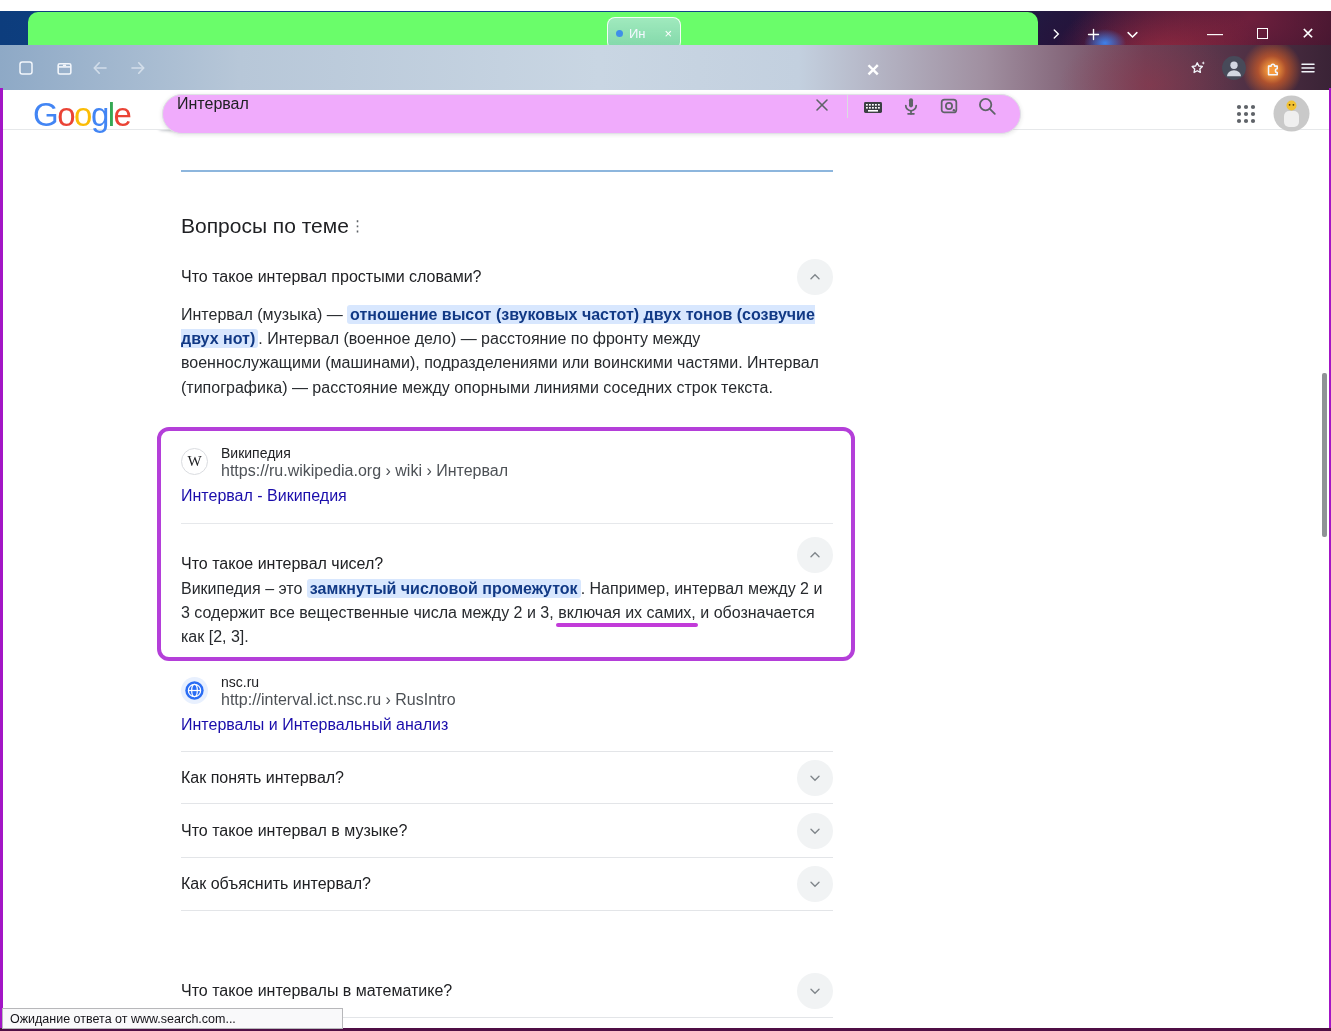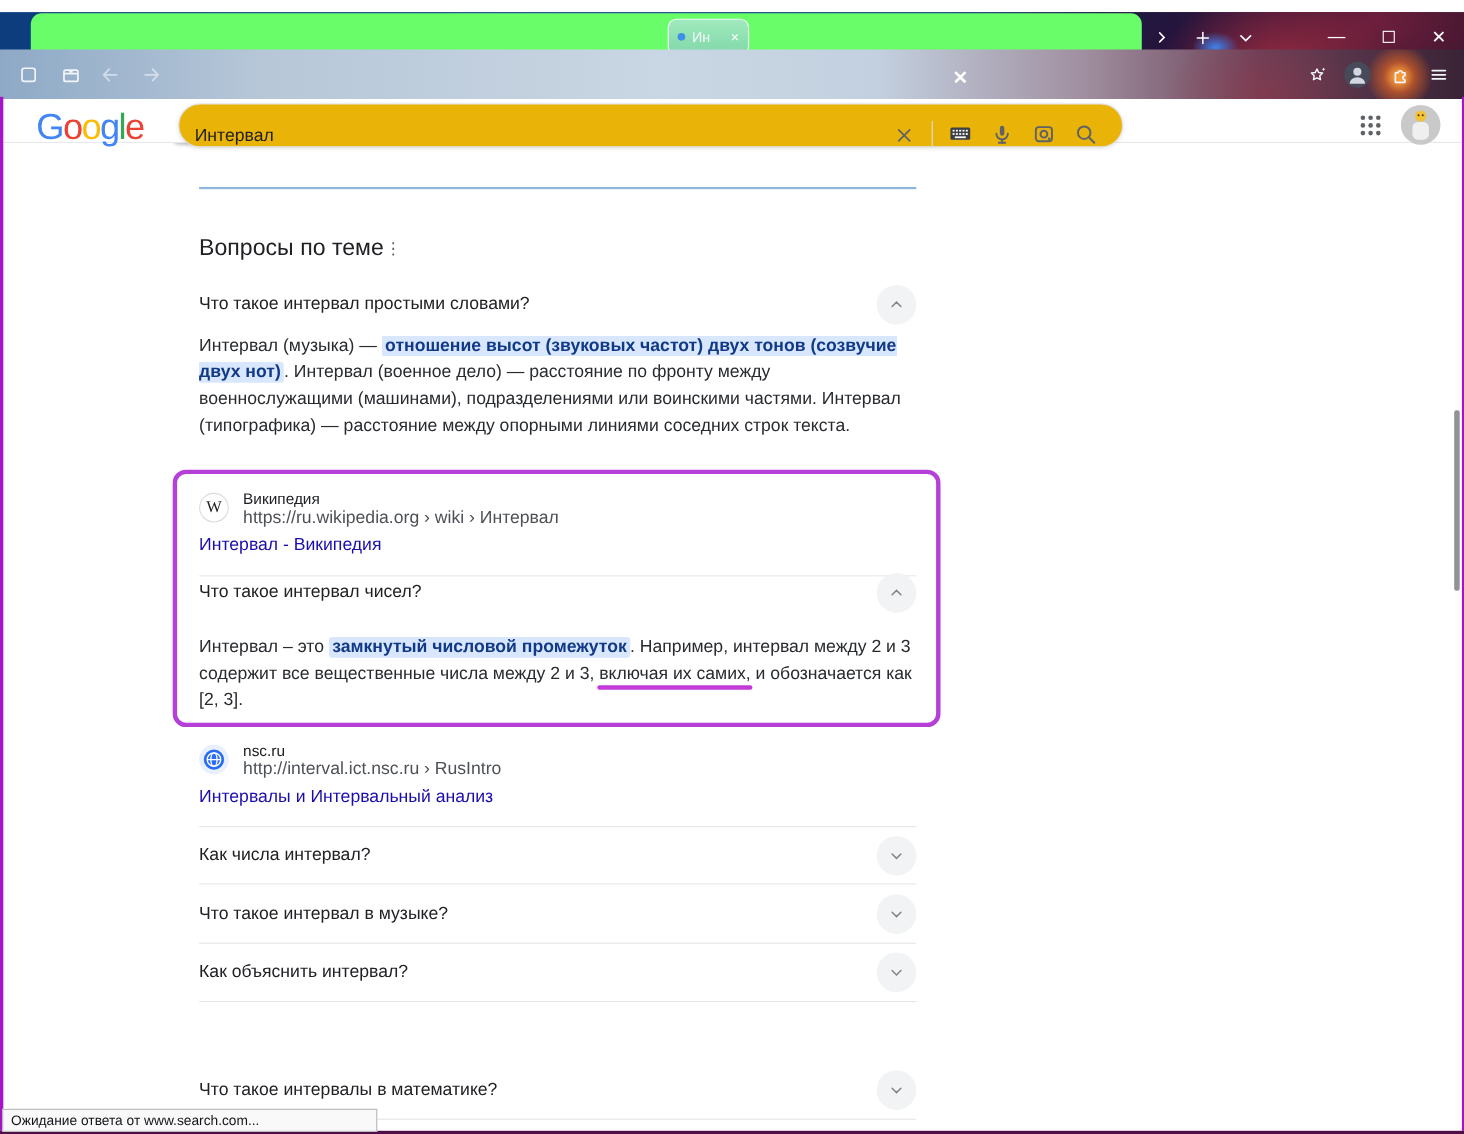--- a/index.html
+++ b/index.html
@@ -50,22 +50,22 @@
     background:rgba(255,255,255,.72); border-radius:8px; display:flex;
     align-items:center; padding:0 12px; gap:9px; color:#5c6470; }
   .searchpill .ph { font-size:14.5px; color:#6d7682; }
 
   
   .gheader { position:absolute; left:0; top:90px; width:1331px; height:40px;
     background:#fff; border-bottom:1px solid #e6e8ea; }
   .glogo { position:absolute; left:33px; top:6px; font-size:33px; font-weight:500;
     letter-spacing:-1.5px; }
   .gsearch { position:absolute; left:162px; top:4px; width:859px; height:40px;
-    border:1px solid #dfe1e5; border-radius:21px; display:flex; align-items:flex-end;
-    padding:0 14px; box-shadow:0 1px 4px rgba(32,33,36,.12); background:#eab308; }
+    border:1px solid #dfe1e5; border-radius:21px; display:flex; align-items:flex-start;
+    padding:0 14px; box-shadow:0 1px 4px rgba(32,33,36,.12); background:#f0abfc; }
   .gquery { border:none; outline:none; font-size:16px; color:#202124; flex:1;
     font-family:inherit; background:transparent; }
   .gsep { width:1px; height:23px; background:#dadce0; margin:0 6px; }
   .gic { width:38px; display:flex; justify-content:center; align-items:center; }
 
   
   .page { position:absolute; left:0; top:138px; width:1331px; height:890px; background:#fff; }
   .col-div { position:absolute; left:181px; width:652px; height:0; }
   .sec-divider { border-top:2px solid #8db6dd; }
   .thin-divider { border-top:1px solid #e6e8eb; }
@@ -337,49 +337,49 @@
     <div class="result">
       <div class="abs favicon fav-w" style="left:20px; top:17px">
           <span>W</span>
         </div>
       <div class="abs site" style="left:60px; top:13px">Википедия</div>
       <div class="abs rurl" style="left:60px; top:31px">https://ru.wikipedia.org › wiki › Интервал</div>
       <div class="abs rtitle" style="left:20px; top:56px">Интервал - Википедия</div>
     </div>
     <div class="abs thin-divider" style="left:20px; top:92px; width:652px"></div>
 
-    <div class="abs" style="left:20px; top:88px; width:652px; height:40px; display:flex; align-items:center; justify-content:space-between">
+    <div class="abs" style="left:20px; top:102px; width:652px; height:40px; display:flex; align-items:flex-end; justify-content:space-between">
       <span class="q-text">Что такое интервал чисел?</span>
       <span class="chev-circle">
         <svg width="16" height="16" viewBox="0 0 24 24" fill="none" stroke="#80868b" stroke-width="2.1" stroke-linecap="round">
             <polyline points="6,14.5 12,8.5 18,14.5"></polyline>
           </svg>
       </span>
     </div>
-    <div class="abs answer" style="left:20px; top:146px; width:649px"><span>Интервал – это </span><span class="hl">замкнутый числовой промежуток</span><span>. Например, интервал между 2 и 3 содержит все вещественные числа между 2 и 3, </span><span class="annot-underline">включая их самих,</span><span> и обозначается как [2, 3].</span></div>
+    <div class="abs answer" style="left:20px; top:146px; width:649px"><span>Википедия – это </span><span class="hl">замкнутый числовой промежуток</span><span>. Например, интервал между 2 и 3 содержит все вещественные числа между 2 и 3, </span><span class="annot-underline">включая их самих,</span><span> и обозначается как [2, 3].</span></div>
   </div>
 
   <div class="result">
     <div class="abs favicon fav-globe" style="left:181px; top:539px">
       <svg width="21" height="21" viewBox="0 0 24 24">
           <circle cx="12" cy="12" r="10.5" fill="#2a6df4"></circle>
           <g fill="none" stroke="#fff" stroke-width="1.4">
             <circle cx="12" cy="12" r="7"></circle>
             <ellipse cx="12" cy="12" rx="3.2" ry="7"></ellipse>
             <line x1="5" y1="12" x2="19" y2="12"></line>
           </g>
         </svg>
     </div>
     <div class="abs site" style="left:221px; top:535px">nsc.ru</div>
     <div class="abs rurl" style="left:221px; top:553px">http://interval.ict.nsc.ru › RusIntro</div>
     <div class="abs rtitle" style="left:181px; top:578px">Интервалы и Интервальный анализ</div>
   </div>
 
   <div class="paa-item" style="top:613px; border-top:1px solid #e3e5e8">
-    <span class="q-text">Как числа интервал?</span>
+    <span class="q-text">Как понять интервал?</span>
     <span class="chev-circle">
         <svg width="16" height="16" viewBox="0 0 24 24" fill="none" stroke="#80868b" stroke-width="2.1" stroke-linecap="round">
           <polyline points="6,9.5 12,15.5 18,9.5"></polyline>
         </svg>
       </span>
   </div>
   <div class="paa-item" style="top:720px">
     <span class="q-text">Как объяснить интервал?</span>
     <span class="chev-circle">
         <svg width="16" height="16" viewBox="0 0 24 24" fill="none" stroke="#80868b" stroke-width="2.1" stroke-linecap="round">

